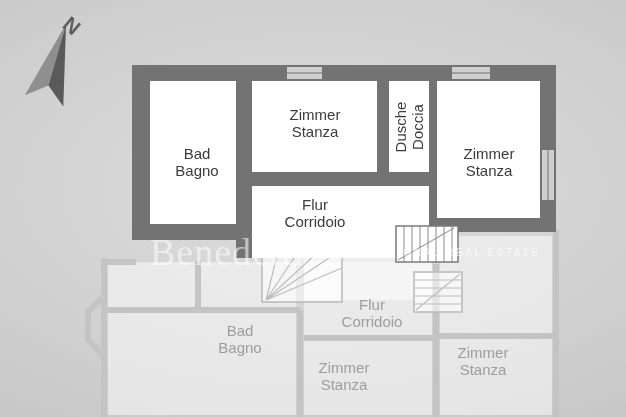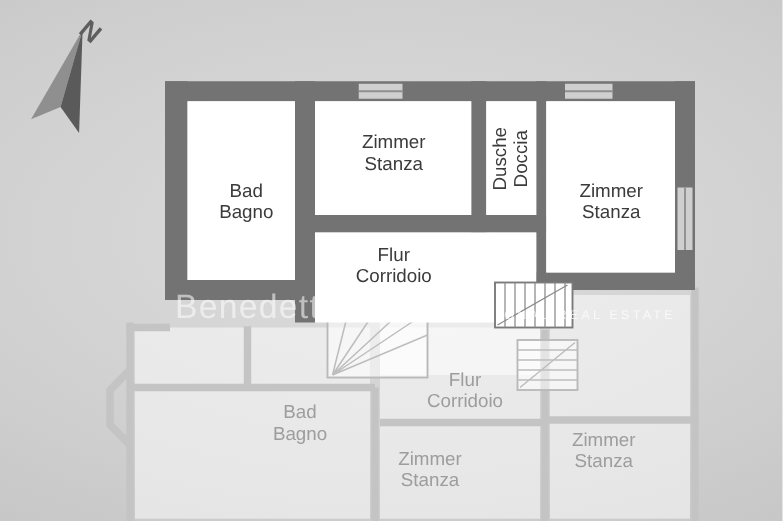--- a/index.html
+++ b/index.html
@@ -20,22 +20,22 @@
   .fadestair-line{stroke:#bdbdbd;stroke-width:1.2;fill:none}
 
   .stair{fill:#ffffff;stroke:#7a7a7a;stroke-width:1.5}
   .stair-line{stroke:#8a8a8a;stroke-width:1;fill:none}
 
   .room-label{position:absolute;transform:translate(-50%,-50%);text-align:center;
     font-size:15px;line-height:1.16;color:var(--label,#3b3b3b);white-space:nowrap}
   .room-label.lower{color:var(--faded-label,#9d9d9d)}
   .room-label.rotated{transform:translate(-50%,-50%) rotate(-90deg)}
 
-  .wm-brand{position:absolute;left:140px;top:230px;font-family:Liberation Sans, sans-serif;
-    font-size:27px;color:rgba(255,255,255,0.55);letter-spacing:1px}
+  .wm-brand{position:absolute;left:150px;top:230px;font-family:Liberation Serif, serif;
+    font-size:38px;color:rgba(255,255,255,0.55);letter-spacing:1px}
   .wm-tagline{position:absolute;left:328px;top:247px;font-size:10px;letter-spacing:2.6px;
     color:rgba(255,255,255,0.72);white-space:nowrap}
 
   .compass{position:absolute;left:8px;top:6px;width:92px;height:108px}
   .compass .n{position:absolute;left:56px;top:8px;font-size:21px;font-weight:bold;
     color:#5e5e5e;transform:rotate(40deg)}
 </style>
 </head>
 <body>
 

